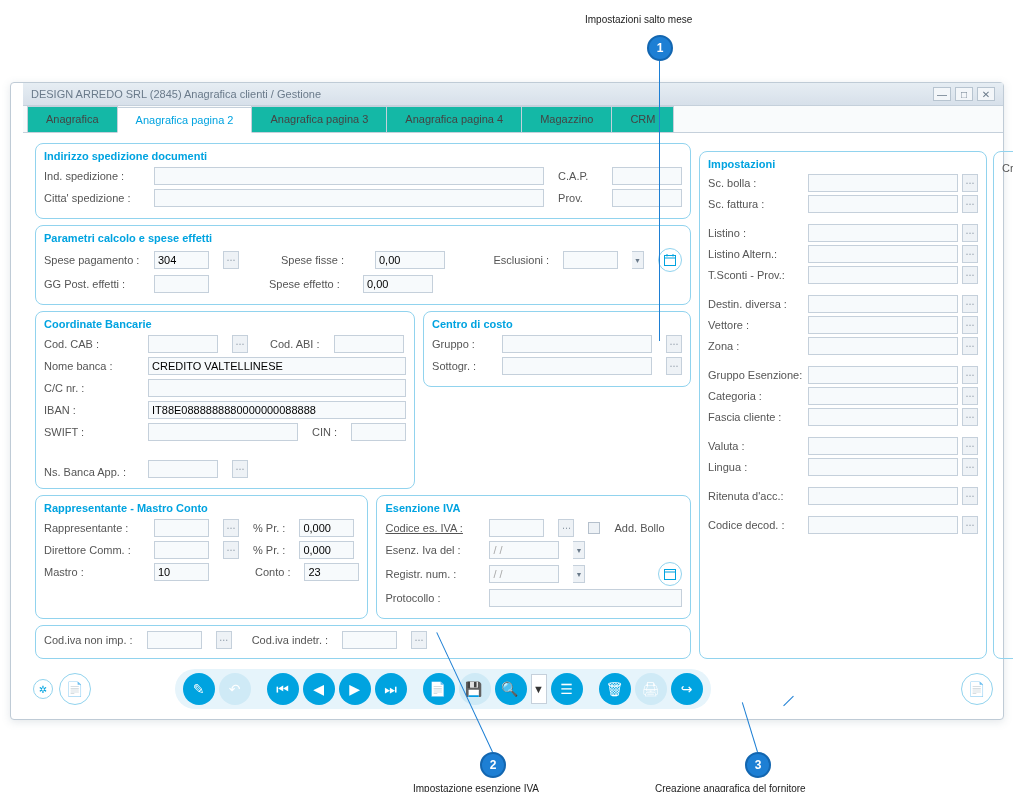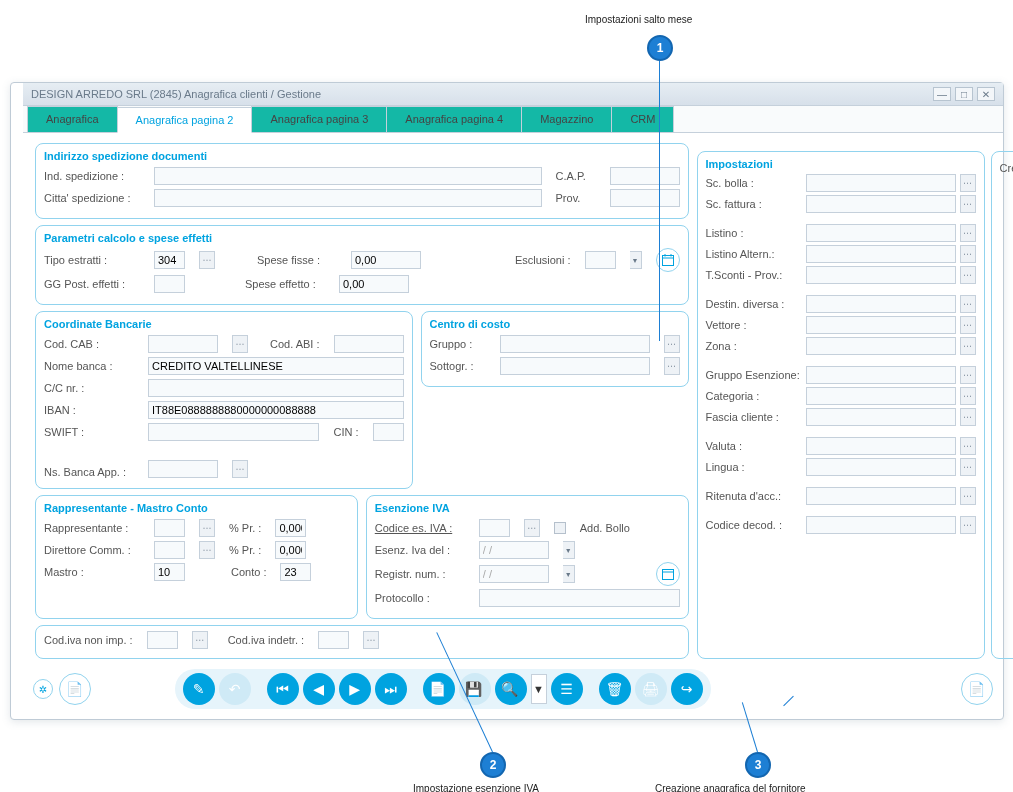--- a/index.html
+++ b/index.html
@@ -23,21 +23,21 @@
 .row { display: flex; align-items: center; gap: 14px; min-height: 20px; margin-bottom: 2px; }
 .lbl { color: #555; white-space: nowrap; }
 .inp { border: 1px solid #c5d0db; background: #f7fafc; height: 18px; font-size: 11px; padding: 0 3px; }
 .dots { width: 16px; height: 18px; border: 1px solid #c5d0db; background: #eef2f6; display: flex; align-items: center; justify-content: center; font-size: 9px; color: #6a7a8a; cursor: pointer; }
 .dropdown { width: 12px; height: 18px; border: 1px solid #c5d0db; border-left: none; background: #eef2f6; display: flex; align-items: center; justify-content: center; font-size: 7px; color: #6a7a8a; cursor: pointer; }
 .circle-btn { width: 24px; height: 24px; border-radius: 50%; border: 1px solid #91d3ee; background: #fff; display: flex; align-items: center; justify-content: center; cursor: pointer; color: #00a3e0; }
 .chk { width: 12px; height: 12px; border: 1px solid #b5c0cc; background: #eef2f6; display: inline-block; }
 .two-col { display: flex; gap: 8px; }
 .two-col > div { flex: 1; }
 .small-inp { width: 70px; }
-.tiny-inp { width: 31px; }
+.tiny-inp { width: 55px; }
 .wide-inp { flex: 1; }
 .impostazioni-row { display: flex; align-items: center; gap: 4px; margin-bottom: 3px; }
 .impostazioni-row .lbl { width: 96px; }
 .impostazioni-row .inp { flex: 1; min-width: 0; }
 .toolbar { padding: 6px 10px 10px; display: flex; align-items: center; gap: 6px; }
 .tool-circle { width: 32px; height: 32px; border-radius: 50%; background: #00a3e0; display: flex; align-items: center; justify-content: center; cursor: pointer; color: #fff; font-size: 14px; }
 .tool-circle.out { background: #fff; border: 1px solid #91d3ee; color: #00a3e0; }
 .tool-circle.dis { background: #cfeaf6; }
 .tool-track { background: #e6f4fb; border-radius: 22px; padding: 4px 8px; display: flex; align-items: center; gap: 4px; }
 .sep { width: 8px; }
@@ -92,21 +92,21 @@
           <span class="lbl" style="width:96px;">Citta' spedizione :</span>
           <input class="inp wide-inp" style="">
           <span class="lbl" style="width:40px;">Prov.</span>
           <input class="inp small-inp" style="">
         </div>
       </div>
 
       <div class="group">
         <div class="group-title">Parametri calcolo e spese effetti</div>
         <div class="row">
-          <span class="lbl" style="width:96px;">Tipo estratti :</span>
+          <span class="lbl" style="width:96px;">Spese pagamento :</span>
           <input class="inp tiny-inp" value="304" style="">
           <div class="dots">⋯</div>
           <span style="width:14px;"></span>
           <span class="lbl" style="width:80px;">Spese fisse :</span>
           <input class="inp small-inp" value="0,00" style="">
           <span style="flex:1;"></span>
           <span class="lbl">Esclusioni :</span>
           <input class="inp tiny-inp" style="">
           <div class="dropdown">▼</div>
           <div class="circle-btn">

